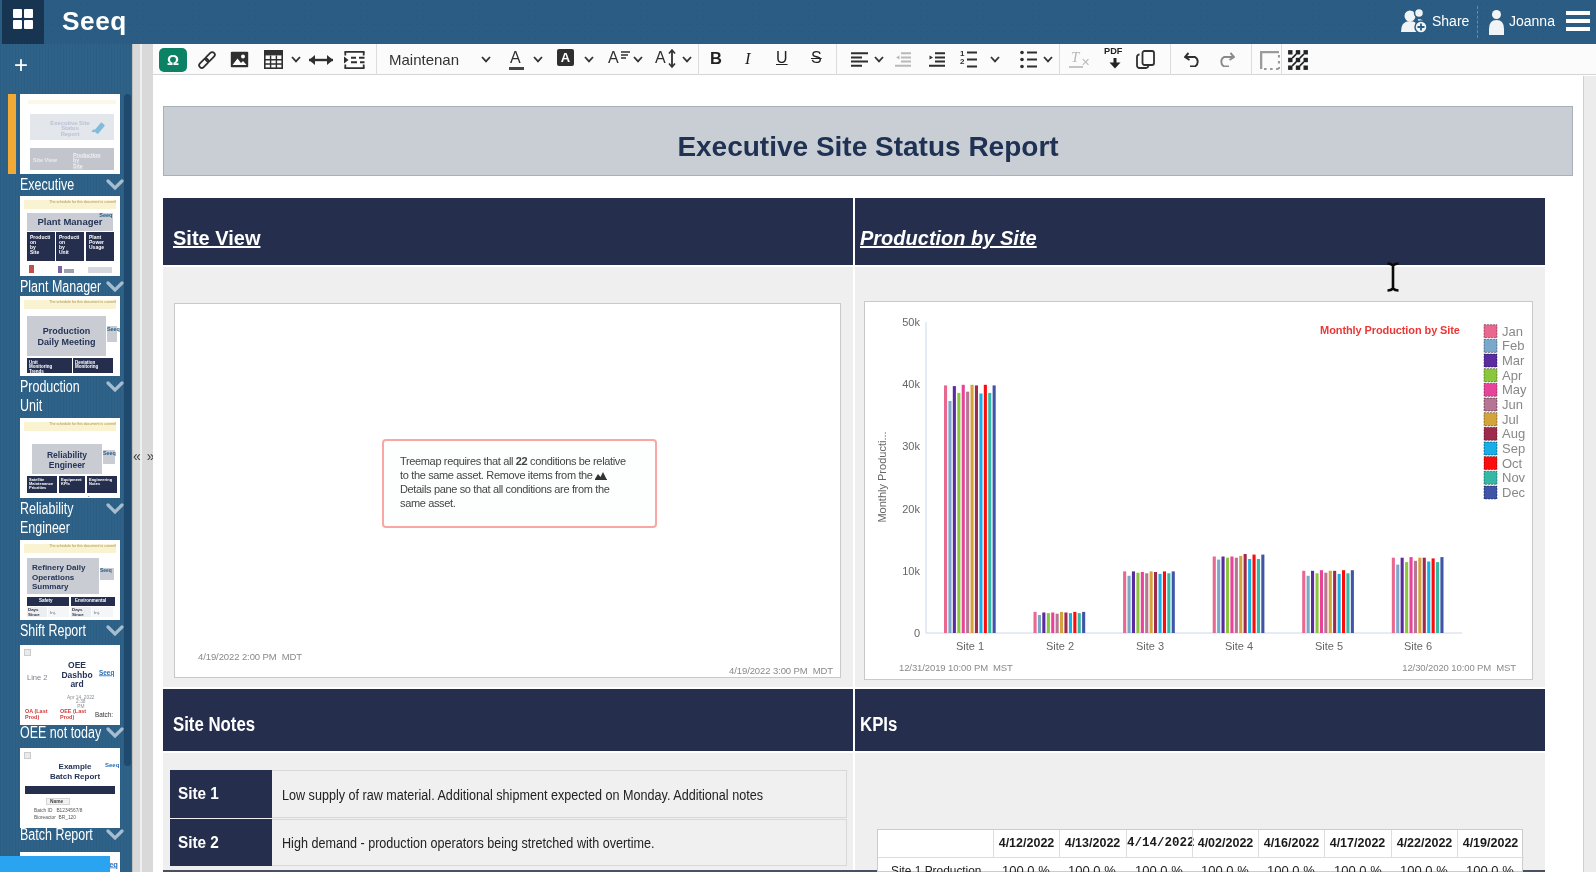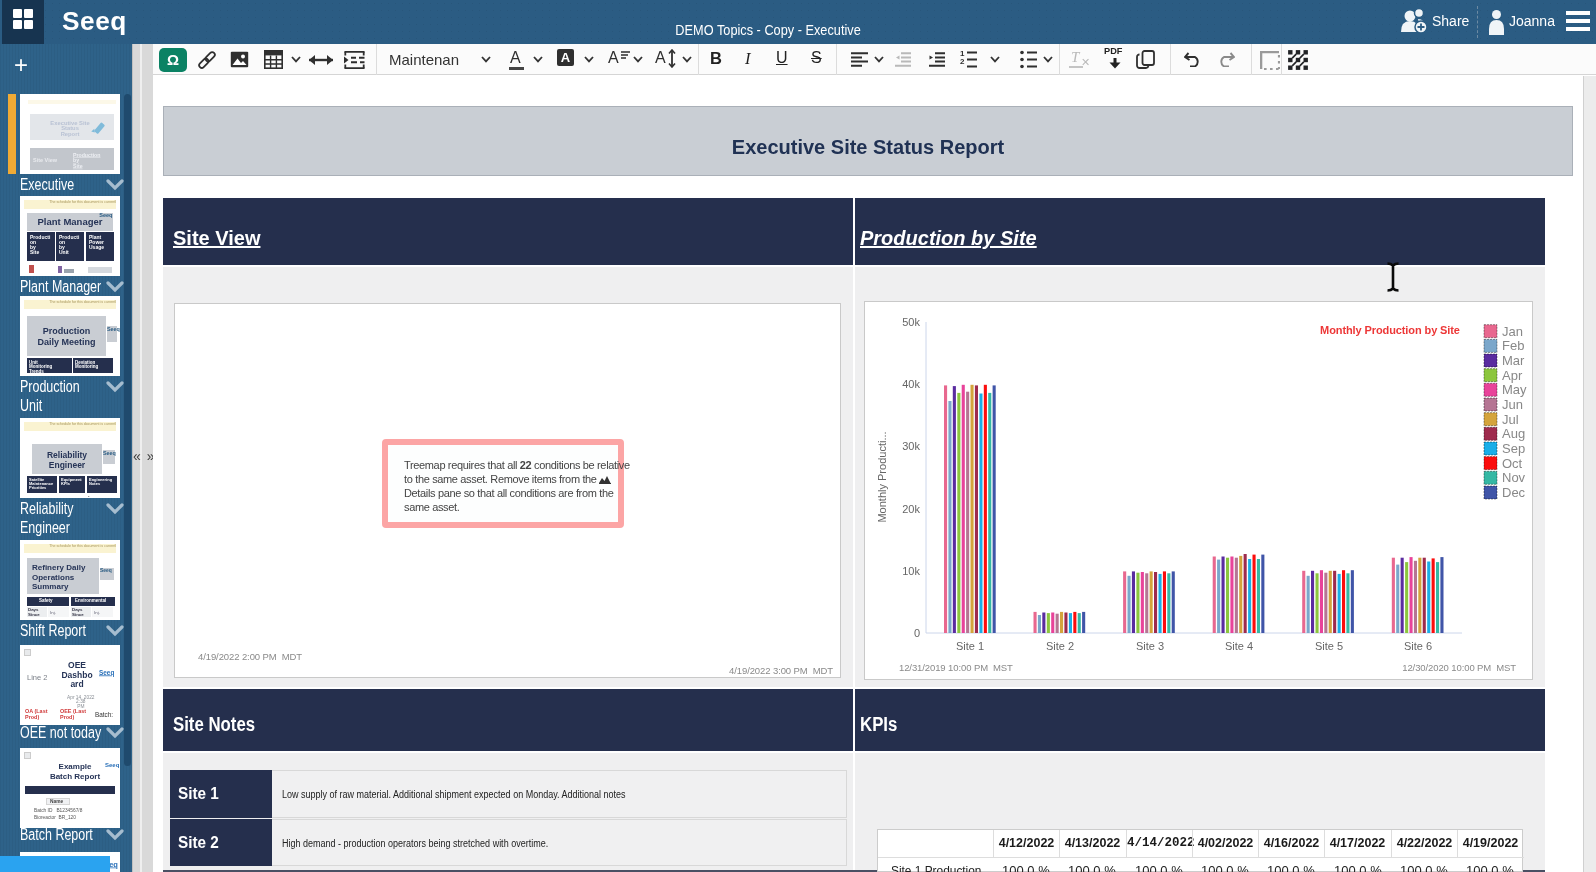--- a/index.html
+++ b/index.html
@@ -35,47 +35,46 @@
   #divstrip .line1 { position:absolute; left:7px; top:0; width:2px; height:828px; background:#efefef; }
   #divstrip .arrows { position:absolute; left:0px; top:404px; width:21px; color:#3f3f3f; font-size:14px; letter-spacing:1px; }
   
   #toolbar { position:absolute; left:153px; top:44px; width:1443px; height:31px; background:#fbfbfb; border-bottom:1px solid #d5d5d5; }
   .tbsep { position:absolute; top:0; width:1px; height:31px; background:#dcdcdc; }
   .tsvg { position:absolute; }
   #greenbtn { position:absolute; left:6px; top:4px; width:28px; height:24px; background:#0b8264; border-radius:5px; color:#fff; text-align:center; font-size:15px; font-weight:bold; line-height:24px; }
   
   #docarea { position:absolute; left:153px; top:76px; width:1430px; height:796px; background:#fff; }
   #scrollgutter { position:absolute; left:1583px; top:76px; width:13px; height:796px; background:#ececec; border-left:1px solid #d0d0d0; }
-  #pagetitle { position:absolute; left:163px; top:106px; width:1410px; height:70px; background:#c9ced4; border:1px solid #aab0b8; text-align:center; color:#203254; font-size:20px; font-weight:bold; line-height:80px; }
+  #pagetitle { position:absolute; left:163px; top:106px; width:1410px; height:70px; background:#c9ced4; border:1px solid #aab0b8; text-align:center; color:#203254; font-size:28px; font-weight:bold; line-height:80px; }
   .navyhdr { position:absolute; background:#252f4d; color:#fff; font-weight:bold; font-size:20px; }
   .navyhdr span { text-decoration:underline; }
   .panelbody { position:absolute; background:#efeff0; }
   .whitebox { position:absolute; background:#fff; border:1px solid #c9c9c9; }
   .ts { position:absolute; font-size:9.5px; letter-spacing:-0.1px; color:#8a8a8a; white-space:nowrap; }
   
   .snlabel { position:absolute; left:170px; width:102px; background:#252f4d; color:#fff; font-weight:bold; font-size:17px; }
   .snlabel i, .sndesc i { font-style:normal; display:inline-block; transform:scaleX(0.9); transform-origin:left top; white-space:nowrap; }
-  .sndesc { position:absolute; left:272px; width:575px; background:#f0f0f1; border:1px solid #d8d8d8; border-left:none; font-size:10px; color:#222; }
+  .sndesc { position:absolute; left:272px; width:575px; background:#f0f0f1; border:1px solid #d8d8d8; border-left:none; font-size:14px; color:#222; }
   
   #kpitable { position:absolute; left:877px; top:829px; width:646px; height:43px; background:#fff; border:1px solid #ccc; }
   .kcell { position:absolute; font-size:12.5px; color:#1a1a1a; font-weight:bold; text-align:center; border-left:1px solid #ddd; }
   .kval { position:absolute; font-size:13px; color:#222; }
 </style>
 </head>
 <body>
 
 <div id="navbar">
   <div id="apptile">
     <div class="gridsq" style="left:11px; top:9px;"></div>
     <div class="gridsq" style="left:22px; top:9px;"></div>
     <div class="gridsq" style="left:11px; top:20px;"></div>
     <div class="gridsq" style="left:22px; top:20px;"></div>
   </div>
   <div id="seeqlogo">Seeq</div>
-  <div id="doctitle"><span style="display:inline-block; transform:scaleX(0.85);">DEMO Topics - Copy - Executive</span></div>
 
   <svg class="abs" style="left:1399px; top:8px;" width="30" height="26" viewBox="0 0 30 26">
     <circle cx="11" cy="8" r="5.5" fill="#f0f4f7"></circle>
     <circle cx="20" cy="5" r="4.5" fill="#f0f4f7" stroke="#2b5c83" stroke-width="1.5"></circle>
     <path d="M2 24 Q2 13 11 13 Q20 13 20 24 Z" fill="#f0f4f7"></path>
     <path d="M19 11 Q26 11 26 20 L21 20 Z" fill="#f0f4f7"></path>
     <circle cx="22" cy="19" r="6" fill="#f0f4f7" stroke="#2b5c83" stroke-width="1.5"></circle>
     <path d="M22 15.5 V22.5 M18.5 19 H25.5" stroke="#2b5c83" stroke-width="1.8"></path>
   </svg>
   <div class="abs navtext" style="left:1432px; top:13px;">Share</div>
@@ -396,21 +395,21 @@
 <div class="navyhdr" style="left:855px; top:198px; width:690px; height:67px;font-style:italic;">
     <span style="position:absolute; left:5px; top:29px;">Production by Site</span>
   </div>
 
 <div class="panelbody" style="left:163px; top:267px; width:690px; height:420px;"></div>
 <div class="panelbody" style="left:855px; top:267px; width:690px; height:420px;"></div>
 
 <div class="whitebox" style="left:174px; top:303px; width:667px; height:375px;"></div>
 <div class="ts" style="left:198px; top:651px;">4/19/2022 2:00 PM&nbsp; MDT</div>
 <div class="ts" style="right:763px; top:665px;">4/19/2022 3:00 PM&nbsp; MDT</div>
-<div id="treemapmsg" class="abs" style="left:382px; top:439px; width:242px; height:89px; background:#fdfefe; border:6px solid #fca5a5; border-radius:4px; font-size:11px; letter-spacing:-0.35px; color:#444; line-height:14.1px; padding:13px 0 0 16px; white-space:nowrap;">
+<div id="treemapmsg" class="abs" style="left:382px; top:439px; width:275px; height:89px; background:#fdfefe; border:2px solid #fca5a5; border-radius:4px; font-size:11px; letter-spacing:-0.35px; color:#444; line-height:14.1px; padding:13px 0 0 16px; white-space:nowrap;">
 Treemap requires that all <b style="font-size:11px;">22</b> conditions be relative<br>
 to the same asset. Remove items from the <svg width="12" height="10" viewBox="0 0 12 10" style="vertical-align:-1px;">
       <path d="M0 9 L3 4 L5.5 7 L8 2 L11.5 9 Z" fill="#333"></path>
       <path d="M0 9.5 H12" stroke="#333" stroke-width="1"></path>
     </svg><br>
 Details pane so that all conditions are from the<br>
 same asset.
 </div>
 
 <div class="whitebox" style="left:864px; top:301px; width:669px; height:379px;"></div>

